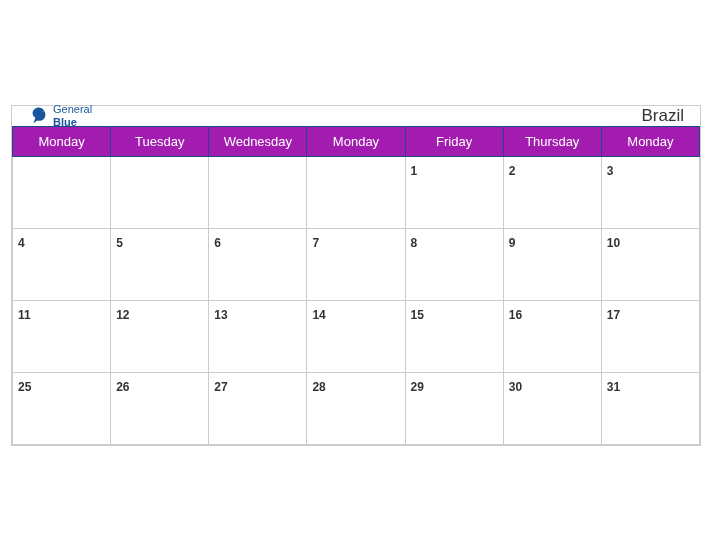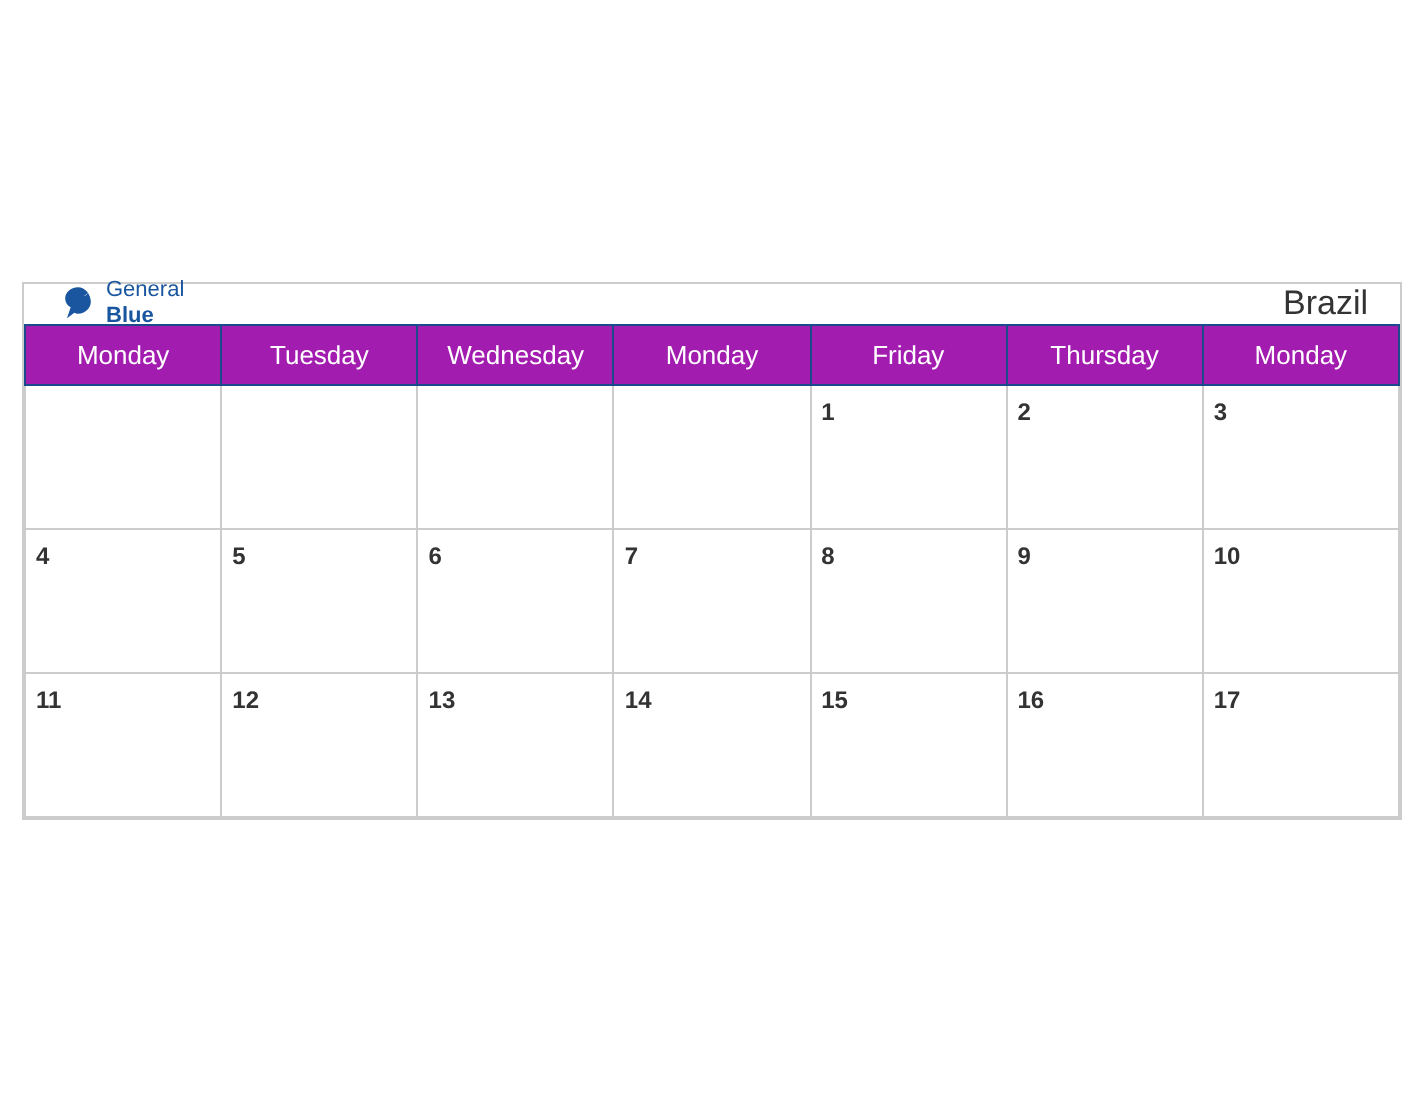--- a/index.html
+++ b/index.html
@@ -138,15 +138,24 @@
         </tr>
         <tr>
           <td><span class="day-number">11</span></td>
           <td><span class="day-number">12</span></td>
           <td><span class="day-number">13</span></td>
           <td><span class="day-number">14</span></td>
           <td><span class="day-number">15</span></td>
           <td><span class="day-number">16</span></td>
           <td><span class="day-number">17</span></td>
         </tr>
+        <tr>
+          <td><span class="day-number">25</span></td>
+          <td><span class="day-number">26</span></td>
+          <td><span class="day-number">27</span></td>
+          <td><span class="day-number">28</span></td>
+          <td><span class="day-number">29</span></td>
+          <td><span class="day-number">30</span></td>
+          <td><span class="day-number">31</span></td>
+        </tr>
       </tbody>
   </table>
 </div>
 
 </body></html>

